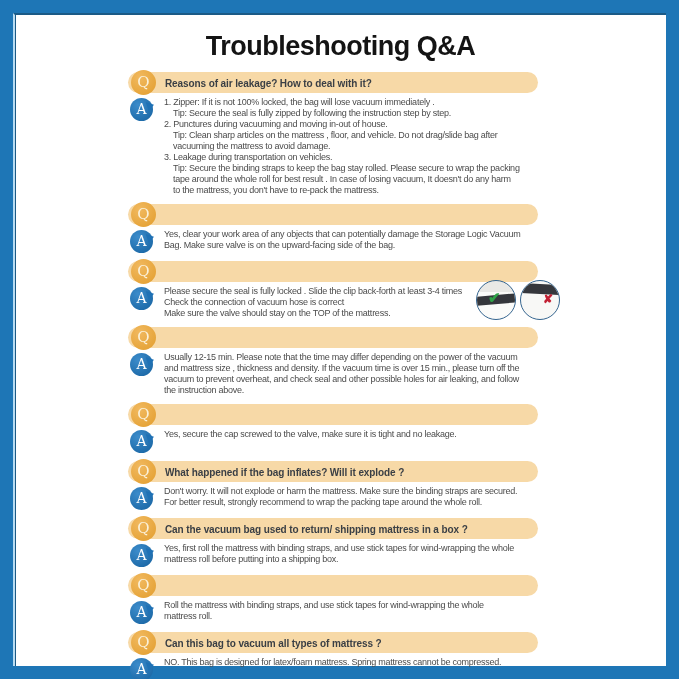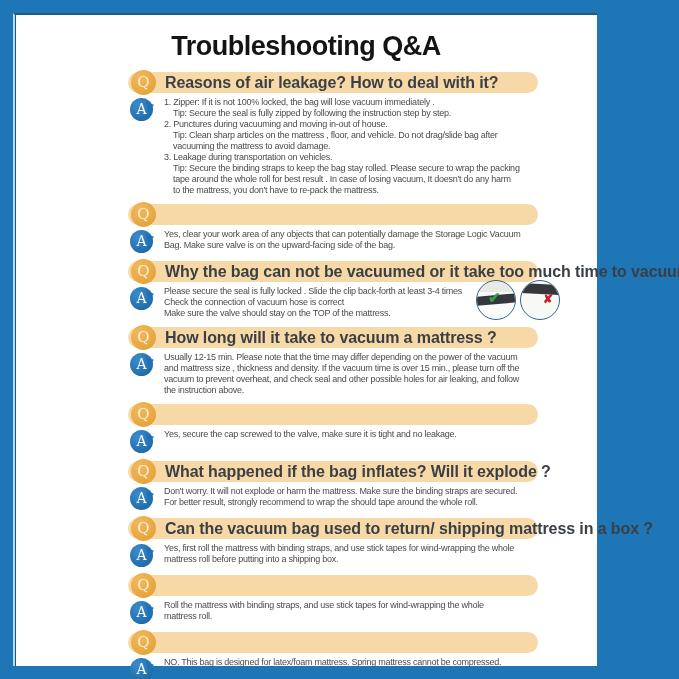--- a/index.html
+++ b/index.html
@@ -3,21 +3,21 @@
 <meta charset="utf-8">
 <style>
   html,body{margin:0;padding:0;}
   body{
     width:679px;height:679px;position:relative;
     background:#1e76b6;
     font-family:"Liberation Sans", sans-serif;
     overflow:hidden;
   }
   .page{
-    position:absolute;left:13px;top:13px;width:584px;height:653px;
+    position:absolute;left:13px;top:13px;width:653px;height:653px;
     background:#ffffff;box-sizing:border-box;
     border-top:2px solid #1b5a86;border-left:2px solid #b9dcf2;
     box-shadow:inset 1px 0 0 #1b5a86;
   }
   .title{
     margin-top:16px;text-align:center;
     font-size:27px;font-weight:700;color:#141414;letter-spacing:-0.5px;
   }
   .qa{width:410px;margin:10px 0 0 113px;}
   .item{position:relative;margin-top:8px;}
@@ -25,21 +25,21 @@
   .q-row{position:relative;height:21px;}
   .q-bar{position:absolute;left:0;top:0;width:100%;height:21px;background:#f7d9a7;border-radius:11px;}
   .q-badge{
     position:absolute;left:3px;top:-2px;width:25px;height:25px;border-radius:50%;
     background:radial-gradient(circle at 35% 30%, #f1b95f, #e29d2d);
     color:#fbf1d9;font-family:"DejaVu Serif", serif;font-size:15px;
     text-align:center;line-height:25px;z-index:2;
   }
   .q-text{
     position:absolute;left:37px;top:50%;transform:translateY(-50%);
-    font-size:16px;font-weight:700;color:#3a3f45;letter-spacing:-0.1px;white-space:nowrap;text-align:center;
+    font-size:10px;font-weight:700;color:#3a3f45;letter-spacing:-0.1px;white-space:nowrap;text-align:center;
   }
   .a-row{display:flex;margin-top:4px;margin-left:2px;}
   .a-badge{
     flex:none;position:relative;width:23px;height:23px;border-radius:50%;
     background:radial-gradient(circle at 35% 30%, #3c8ccb, #15619f);
     color:#ffffff;font-family:"DejaVu Serif", serif;font-size:14px;
     text-align:center;line-height:23px;margin-right:11px;margin-top:1px;
   }
   .a-badge::after{
     content:"";position:absolute;right:-6px;top:2px;
@@ -101,21 +101,20 @@
         <div class="a-badge">A</div>
         <div class="a-text">Yes, clear your work area of any objects that can potentially damage the Storage Logic Vacuum
 Bag. Make sure valve is on the upward-facing side of the bag.</div>
       </div>
     </div>
 
     <div class="item">
       <div class="q-row">
         <div class="q-bar"></div>
         <div class="q-badge">Q</div>
-        <div class="q-text">Why the bag can not be vacuumed or it take too much time to vacuum?</div>
       </div>
       <div class="a-row">
         <div class="a-badge">A</div>
         <div class="a-text">Please secure the seal is fully locked . Slide the clip back-forth at least 3-4 times
 Check the connection of vacuum hose is correct
 Make sure the valve should stay on the TOP of the mattress.</div>
       </div>
       <div class="clips">
         <div class="clip good">
           <div class="band"></div>
@@ -125,21 +124,20 @@
           <div class="band"></div>
           <span class="mark cross">✘</span>
         </div>
       </div>
     </div>
 
     <div class="item">
       <div class="q-row">
         <div class="q-bar"></div>
         <div class="q-badge">Q</div>
-        <div class="q-text">How long will it take to vacuum a mattress ?</div>
       </div>
       <div class="a-row">
         <div class="a-badge">A</div>
         <div class="a-text">Usually 12-15 min. Please note that the time may differ depending on the power of the vacuum
 and mattress size , thickness and density. If the vacuum time is over 15 min., please turn off the
 vacuum to prevent overheat, and check seal and other possible holes for air leaking, and follow
 the instruction above.</div>
       </div>
     </div>
 
@@ -156,21 +154,21 @@
 
     <div class="item">
       <div class="q-row">
         <div class="q-bar"></div>
         <div class="q-badge">Q</div>
         <div class="q-text">What happened if the bag inflates? Will it explode ?</div>
       </div>
       <div class="a-row">
         <div class="a-badge">A</div>
         <div class="a-text">Don't worry. It will not explode or harm the mattress.  Make sure the binding straps are secured.
-For better result,  strongly recommend to wrap the should tape around the whole roll.</div>
+For better result,  strongly recommend to wrap the packing tape around the whole roll.</div>
       </div>
     </div>
 
     <div class="item">
       <div class="q-row">
         <div class="q-bar"></div>
         <div class="q-badge">Q</div>
         <div class="q-text">Can the vacuum bag used to return/ shipping mattress in a box ?</div>
       </div>
       <div class="a-row">
@@ -189,20 +187,21 @@
         <div class="a-badge">A</div>
         <div class="a-text">Roll the mattress with binding straps, and use stick tapes for wind-wrapping the whole
 mattress roll.</div>
       </div>
     </div>
 
     <div class="item">
       <div class="q-row">
         <div class="q-bar"></div>
         <div class="q-badge">Q</div>
+        <div class="q-text">Can this bag to vacuum all types of mattress ?</div>
       </div>
       <div class="a-row">
         <div class="a-badge">A</div>
         <div class="a-text">NO. This bag is designed for latex/foam mattress. Spring mattress cannot be compressed.</div>
       </div>
     </div>
 
   </div>
 </div>
 

